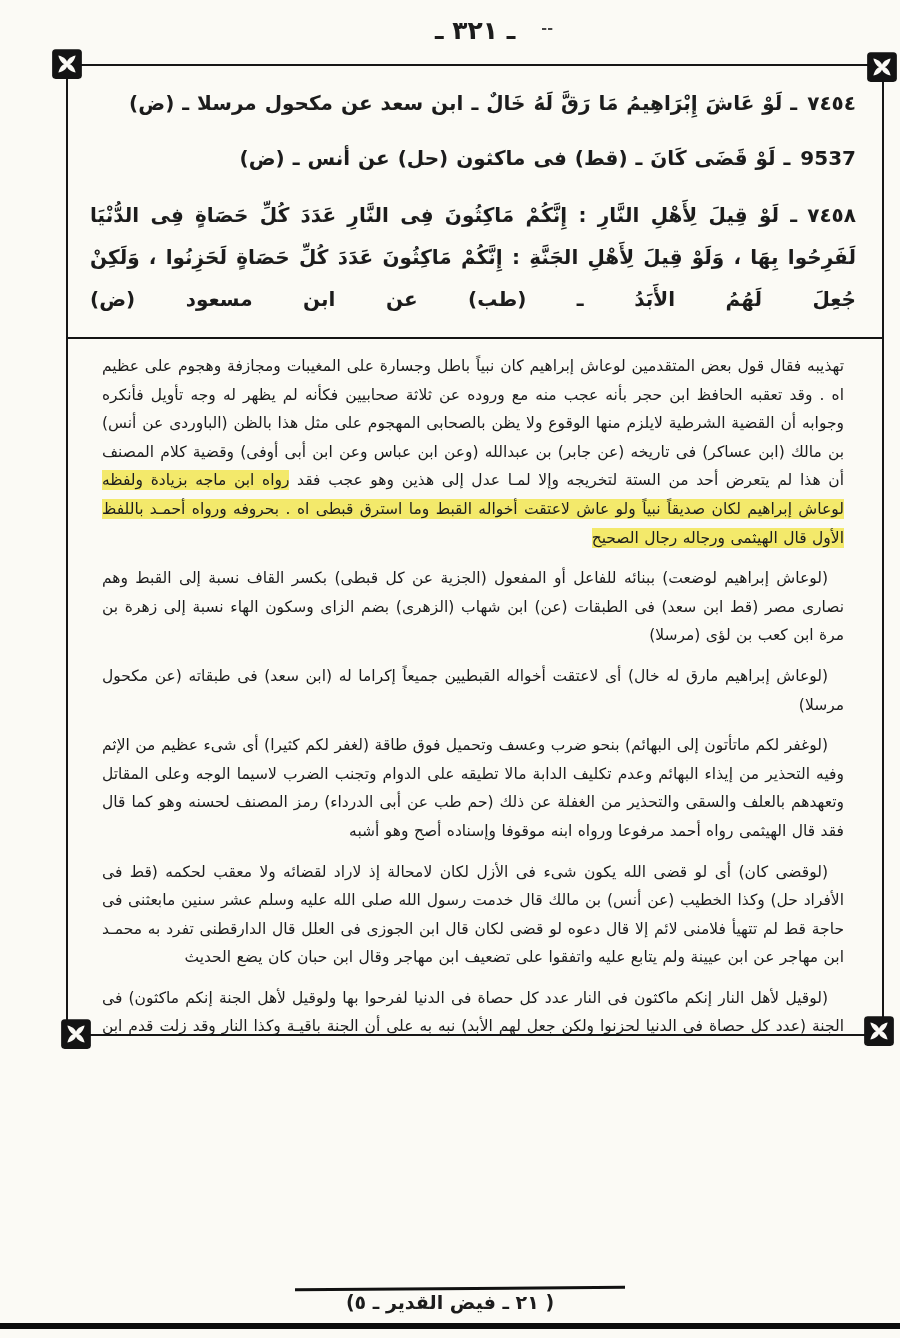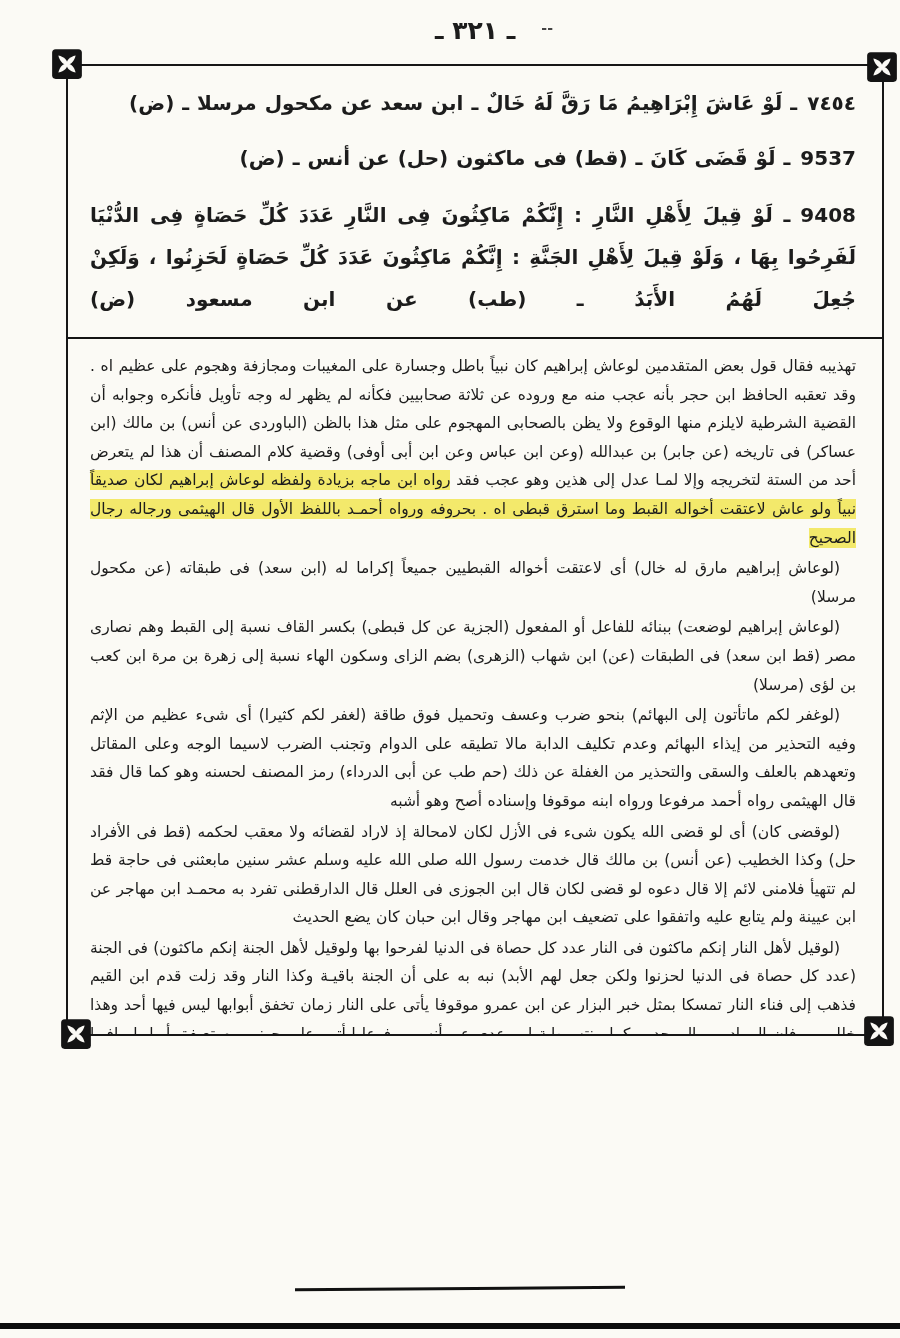--- a/index.html
+++ b/index.html
@@ -44,21 +44,21 @@
     word-spacing:1px;
   }
   .hadith.justify-both{text-align:justify;text-align-last:justify;line-height:42px;}
   .h-num{margin-left:10px;}
   .divider{
     border-top:2.5px solid #141414;
     margin:6px -26px 13px -22px;
   }
   
   .commentary{font-size:15.5px;line-height:28.6px;text-align:justify;word-spacing:0.5px;}
-  .commentary p{margin:0;}
+  .commentary p{margin:12px;}
   .commentary p.indent{text-indent:16px;margin-top:2px;}
   mark.hl{
     background:#f3e96b;color:inherit;padding:1px 0;
     -webkit-box-decoration-break:clone;box-decoration-break:clone;
   }
   
   .footer-overline{
     position:absolute;left:295px;top:1287px;width:330px;height:2.5px;background:#111;
     transform:rotate(-0.4deg);
   }
@@ -129,34 +129,35 @@
     <div class="content">
 
       <div class="hadith-section">
         <div class="hadith">
           <span class="h-num">٧٤٥٤</span><span class="h-text">ـ لَوْ عَاشَ إِبْرَاهِيمُ مَا رَقَّ لَهُ خَالٌ ـ ابن سعد عن مكحول مرسلا ـ (ض)</span>
         </div>
         <div class="hadith">
           <span class="h-num">9537</span><span class="h-text">ـ لَوْ قَضَى كَانَ ـ (قط) فى ماكثون (حل) عن أنس ـ (ض)</span>
         </div>
         <div class="hadith justify-both">
-          <span class="h-num">9408</span><span class="h-text">ـ لَوْ قِيلَ لِأَهْلِ النَّارِ : إِنَّكُمْ مَاكِثُونَ فِى النَّارِ عَدَدَ كُلِّ حَصَاةٍ فِى الدُّنْيَا لَفَرِحُوا بِهَا ، وَلَوْ قِيلَ لِأَهْلِ الجَنَّةِ : إِنَّكُمْ مَاكِثُونَ عَدَدَ كُلِّ حَصَاةٍ لَحَزِنُوا ، وَلَكِنْ جُعِلَ لَهُمُ الأَبَدُ ـ (طب) عن ابن مسعود (ض)</span>
+          <span class="h-num">٧٤٥٨</span><span class="h-text">ـ لَوْ قِيلَ لِأَهْلِ النَّارِ : إِنَّكُمْ مَاكِثُونَ فِى النَّارِ عَدَدَ كُلِّ حَصَاةٍ فِى الدُّنْيَا لَفَرِحُوا بِهَا ، وَلَوْ قِيلَ لِأَهْلِ الجَنَّةِ : إِنَّكُمْ مَاكِثُونَ عَدَدَ كُلِّ حَصَاةٍ لَحَزِنُوا ، وَلَكِنْ جُعِلَ لَهُمُ الأَبَدُ ـ (طب) عن ابن مسعود (ض)</span>
         </div>
       </div>
 
       <div class="divider"></div>
 
       <div class="commentary">
         <p class="opening"><span>تهذيبه فقال قول بعض المتقدمين لوعاش إبراهيم كان نبياً باطل وجسارة على المغيبات ومجازفة وهجوم على عظيم اه . وقد تعقبه الحافظ ابن حجر بأنه عجب منه مع وروده عن ثلاثة صحابيين فكأنه لم يظهر له وجه تأويل فأنكره وجوابه أن القضية الشرطية لايلزم منها الوقوع ولا يظن بالصحابى المهجوم على مثل هذا بالظن (الباوردى عن أنس) بن مالك (ابن عساكر) فى تاريخه (عن جابر) بن عبدالله (وعن ابن عباس وعن ابن أبى أوفى) وقضية كلام المصنف أن هذا لم يتعرض أحد من الستة لتخريجه وإلا لمـا عدل إلى هذين وهو عجب فقد </span><mark class="hl">رواه ابن ماجه بزيادة ولفظه لوعاش إبراهيم لكان صديقاً نبياً ولو عاش لاعتقت أخواله القبط وما استرق قبطى اه . بحروفه ورواه أحمـد باللفظ الأول قال الهيثمى ورجاله رجال الصحيح</mark></p>
+        <p class="indent">(لوعاش إبراهيم لوضعت) ببنائه للفاعل أو المفعول (الجزية عن كل قبطى) بكسر القاف نسبة إلى القبط وهم نصارى مصر (قط ابن سعد) فى الطبقات (عن) ابن شهاب (الزهرى) بضم الزاى وسكون الهاء نسبة إلى زهرة بن مرة ابن كعب بن لؤى (مرسلا)</p>
         <p class="indent">(لوعاش إبراهيم مارق له خال) أى لاعتقت أخواله القبطيين جميعاً إكراما له (ابن سعد) فى طبقاته (عن مكحول مرسلا)</p>
-        <p class="indent">(لوعاش إبراهيم لوضعت) ببنائه للفاعل أو المفعول (الجزية عن كل قبطى) بكسر القاف نسبة إلى القبط وهم نصارى مصر (قط ابن سعد) فى الطبقات (عن) ابن شهاب (الزهرى) بضم الزاى وسكون الهاء نسبة إلى زهرة بن مرة ابن كعب بن لؤى (مرسلا)</p>
         <p class="indent">(لوغفر لكم ماتأتون إلى البهائم) بنحو ضرب وعسف وتحميل فوق طاقة (لغفر لكم كثيرا) أى شىء عظيم من الإثم وفيه التحذير من إيذاء البهائم وعدم تكليف الدابة مالا تطيقه على الدوام وتجنب الضرب لاسيما الوجه وعلى المقاتل وتعهدهم بالعلف والسقى والتحذير من الغفلة عن ذلك (حم طب عن أبى الدرداء) رمز المصنف لحسنه وهو كما قال فقد قال الهيثمى رواه أحمد مرفوعا ورواه ابنه موقوفا وإسناده أصح وهو أشبه</p>
         <p class="indent">(لوقضى كان) أى لو قضى الله يكون شىء فى الأزل لكان لامحالة إذ لاراد لقضائه ولا معقب لحكمه (قط فى الأفراد حل) وكذا الخطيب (عن أنس) بن مالك قال خدمت رسول الله صلى الله عليه وسلم عشر سنين مابعثنى فى حاجة قط لم تتهيأ فلامنى لائم إلا قال دعوه لو قضى لكان قال ابن الجوزى فى العلل قال الدارقطنى تفرد به محمـد ابن مهاجر عن ابن عيينة ولم يتابع عليه واتفقوا على تضعيف ابن مهاجر وقال ابن حبان كان يضع الحديث</p>
         <p class="indent">(لوقيل لأهل النار إنكم ماكثون فى النار عدد كل حصاة فى الدنيا لفرحوا بها ولوقيل لأهل الجنة إنكم ماكثون) فى الجنة (عدد كل حصاة فى الدنيا لحزنوا ولكن جعل لهم الأبد) نبه به على أن الجنة باقيـة وكذا النار وقد زلت قدم ابن القيم فذهب إلى فناء النار تمسكا بمثل خبر البزار عن ابن عمرو موقوفا يأتى على النار زمان تخفق أبوابها ليس فيها أحد وهذا خلل بين فإن المراد من الموحدين كما بينته رواية ابن عدى عن أنس مرفوعا ليأتين على جهنم يوم تصفق أبوابها مافيها من أمة محمد صلى الله عليه وعلى آله وسلم أحد قال الزمخشرى عقب إيراده خبر ابن عمرو بلغنى عن</p>
       </div>
 
     </div>
   </div>
 
   <div class="footer-overline"></div>
+  <div class="footer">( ٢١ ـ فيض القدير ـ ٥)</div>
   <div class="bottom-bar"></div>
 
 </div>
 
 </body></html>

